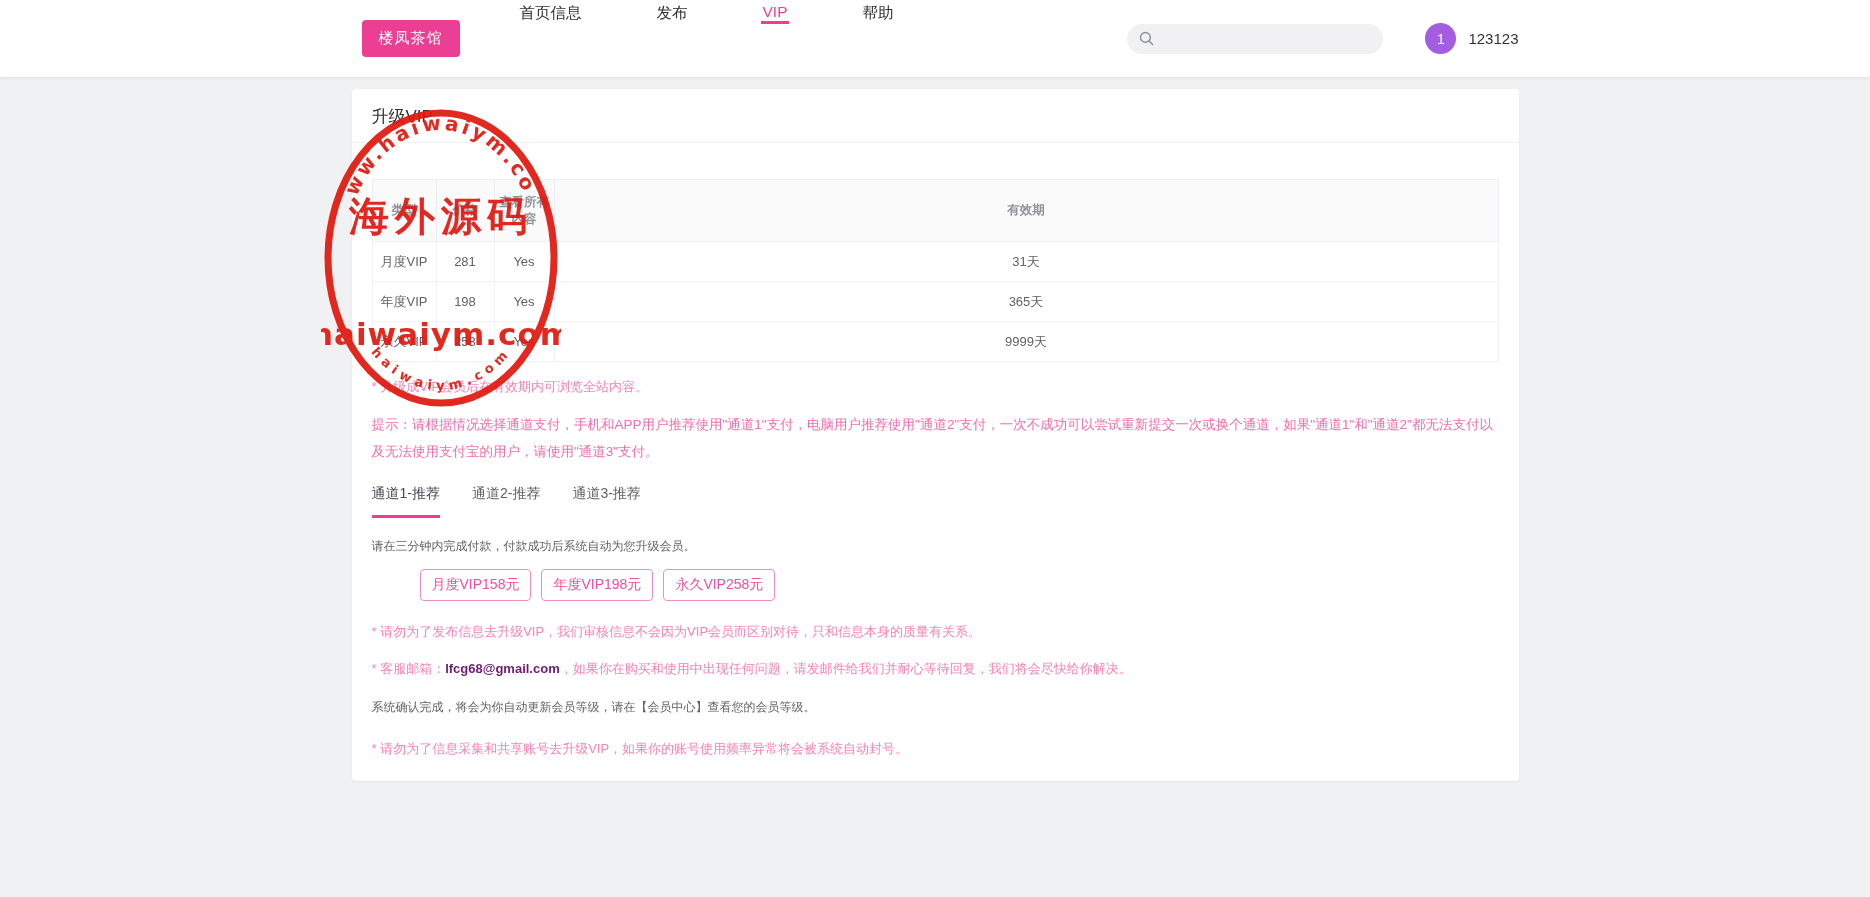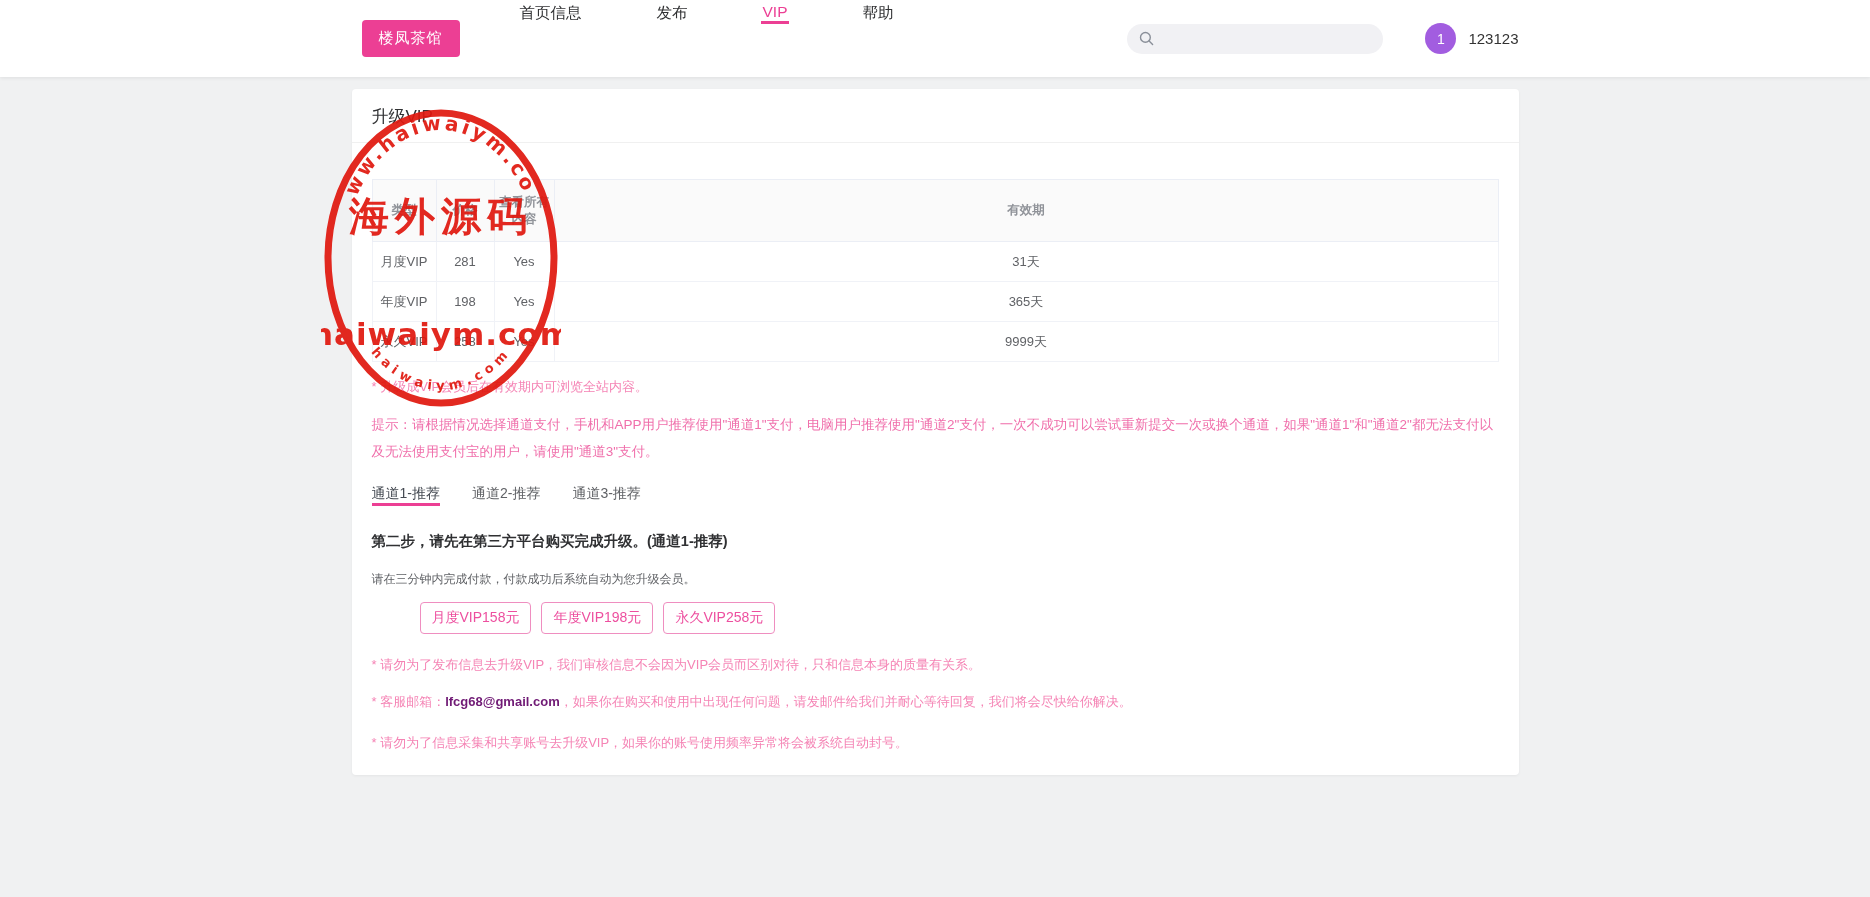--- a/index.html
+++ b/index.html
@@ -53,21 +53,21 @@
   table.price td {
     color:#606266; text-align:center; border:1px solid #f0f2f7; padding:0 4px; height:40px;
   }
   col.c1 { width:64px; } col.c2 { width:58px; } col.c3 { width:60px; }
   
   .note { margin-top:16px; font-size:13px; color:#f584b5; line-height:17px; }
   .tip  { margin-top:16px; font-size:13.5px; color:#f06fab; line-height:27px; }
   .email { font-weight:bold; color:#701a75; }
   
   .tabs { margin-top:20px; display:flex; }
-  .tab { margin-right:32px; font-size:14px; color:#606266; cursor:pointer; 
+  .tab { margin-right:32px; font-size:14px; color:#606266; cursor:pointer; padding-bottom:12px;
          border-bottom:3px solid transparent; }
   .tab.active { color:#454a52; border-bottom-color:#ec3f94; }
   .sect { margin-top:26px; }
   .para { margin-top:20px; font-size:12px; color:#606266; }
   .buy-row { margin-top:14px; display:flex;padding-left:48px; }
   .buy-btn {
     margin-right:10px; border:1px solid #ef8ec0; color:#ed4f9f; background:#fff;
     font-size:14px; padding:6px 11px; border-radius:4px; cursor:pointer; font-family:inherit;
   }
   
@@ -147,35 +147,35 @@
       <div class="note">* 升级成VIP会员后在有效期内可浏览全站内容。</div>
 
       <div class="tip">提示：请根据情况选择通道支付，手机和APP用户推荐使用"通道1"支付，电脑用户推荐使用"通道2"支付，一次不成功可以尝试重新提交一次或换个通道，如果"通道1"和"通道2"都无法支付以及无法使用支付宝的用户，请使用"通道3"支付。</div>
 
       <div class="tabs">
         <div class="tab active">通道1-推荐</div>
         <div class="tab">通道2-推荐</div>
         <div class="tab">通道3-推荐</div>
       </div>
 
-      <div class="step-title sect">第二步，请先在第三方平台购买完成升级。(通道1-推荐)</div>
       <div class="para">请在三分钟内完成付款，付款成功后系统自动为您升级会员。</div>
 
       <div class="buy-row">
         <button class="buy-btn">月度VIP158元</button>
         <button class="buy-btn">年度VIP198元</button>
         <button class="buy-btn">永久VIP258元</button>
       </div>
 
       <div class="note" style="margin-top:22px">* 请勿为了发布信息去升级VIP，我们审核信息不会因为VIP会员而区别对待，只和信息本身的质量有关系。</div>
 
       <div class="note" style="margin-top:20px">
         <span>* 客服邮箱：</span><span class="email">lfcg68@gmail.com</span><span>，如果你在购买和使用中出现任何问题，请发邮件给我们并耐心等待回复，我们将会尽快给你解决。</span>
       </div>
 
+      <div class="para" style="margin-top:22px">系统确认完成，将会为你自动更新会员等级，请在【会员中心】查看您的会员等级。</div>
 
       <div class="note" style="margin-top:24px; margin-bottom:4px">* 请勿为了信息采集和共享账号去升级VIP，如果你的账号使用频率异常将会被系统自动封号。</div>
     </div>
   </section>
 
 </main>
 
 <svg class="stamp" viewBox="0 0 240 300" aria-hidden="true">
   <defs>
     <path id="arcTop" d="M 33,96 A 96,128 0 0 1 207,96"></path>

